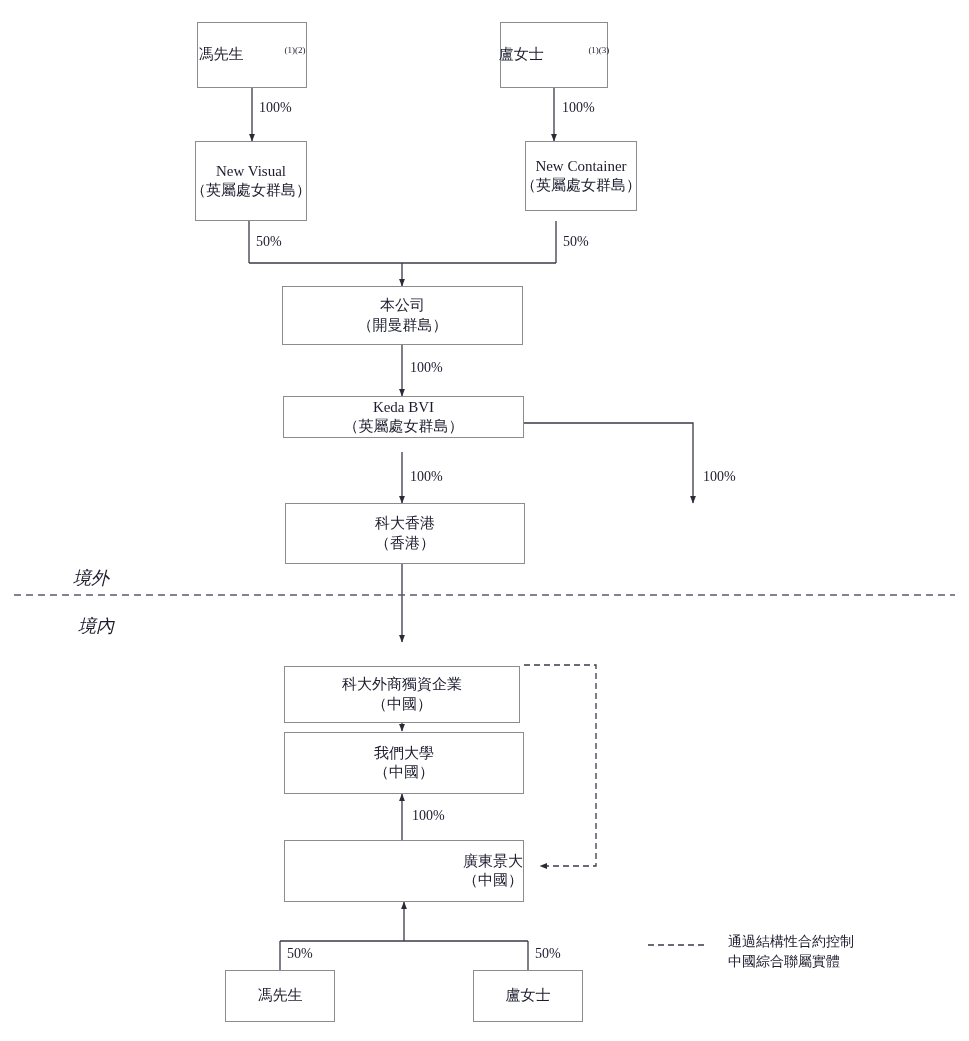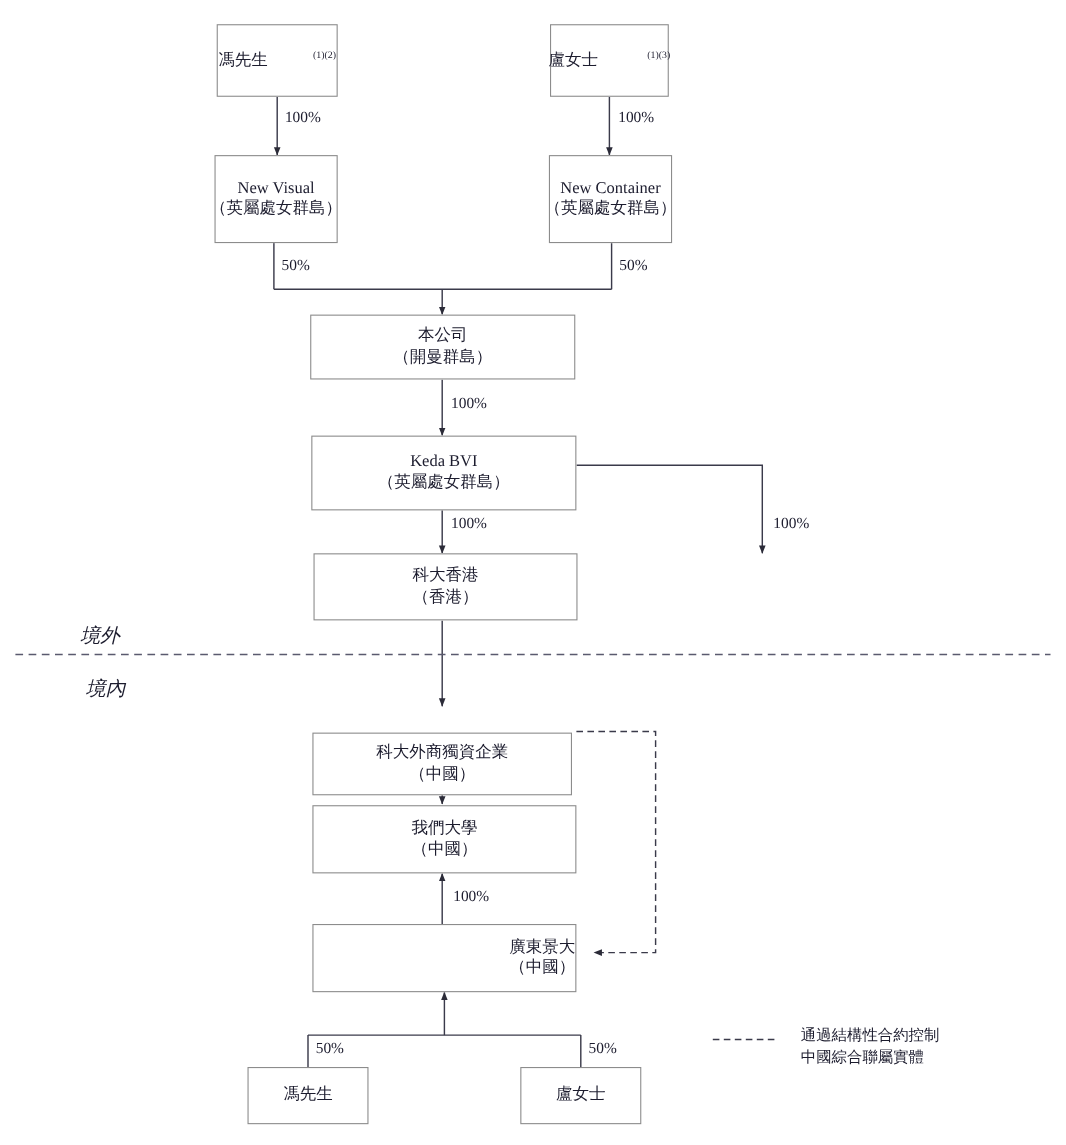--- a/index.html
+++ b/index.html
@@ -146,31 +146,31 @@
     <div class="line1">
       <span>盧女士</span>&nbsp;<span class="sup">(1)(3)</span>
     </div>
   </div>
 
   <div class="node" style="left:195px; top:141px; width:112px; height:80px;">
     <div class="line1">New Visual</div>
     <div class="line2">（英屬處女群島）</div>
   </div>
 
-  <div class="node" style="left:499px; top:141px; width:112px; height:80px;">
+  <div class="node" style="left:525px; top:141px; width:112px; height:70px;">
     <div class="line1">New Container</div>
     <div class="line2">（英屬處女群島）</div>
   </div>
 
   <div class="node" style="left:282px; top:286px; width:241px; height:59px;">
     <div class="line1">本公司</div>
     <div class="line2">（開曼群島）</div>
   </div>
 
-  <div class="node" style="left:283px; top:396px; width:241px; height:68px;">
+  <div class="node" style="left:283px; top:396px; width:241px; height:42px;">
     <div class="line1">Keda BVI</div>
     <div class="line2">（英屬處女群島）</div>
   </div>
 
   <div class="node" style="left:285px; top:503px; width:240px; height:61px;">
     <div class="line1">科大香港</div>
     <div class="line2">（香港）</div>
   </div>
 
 

